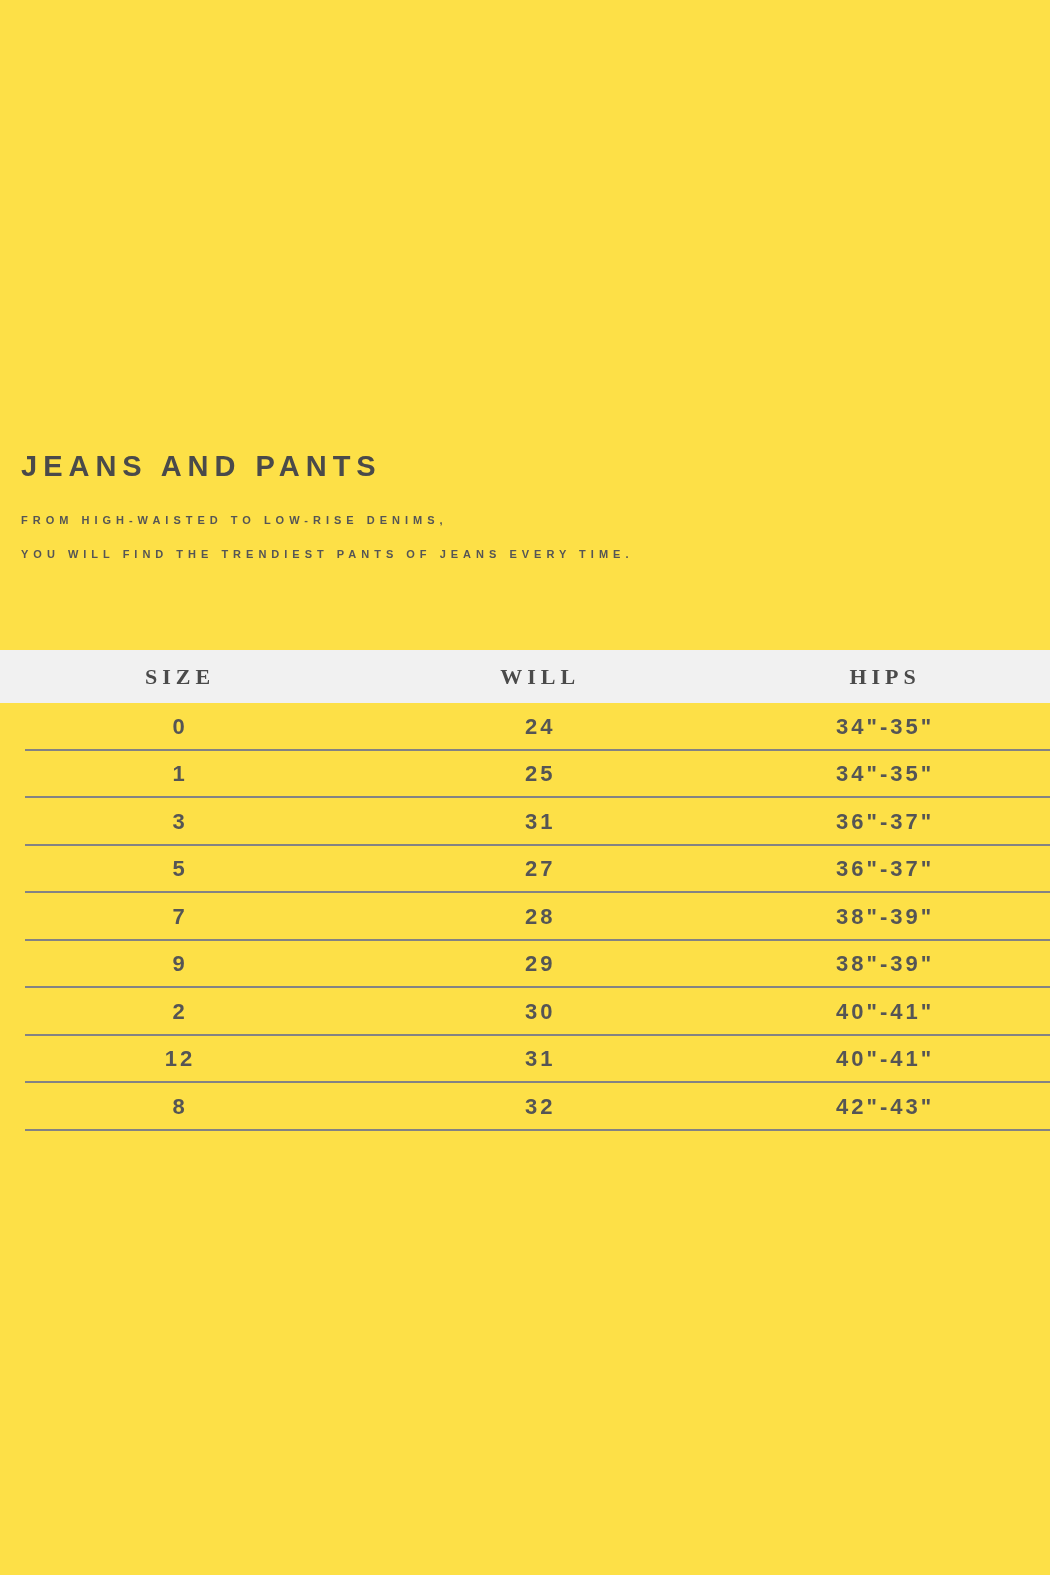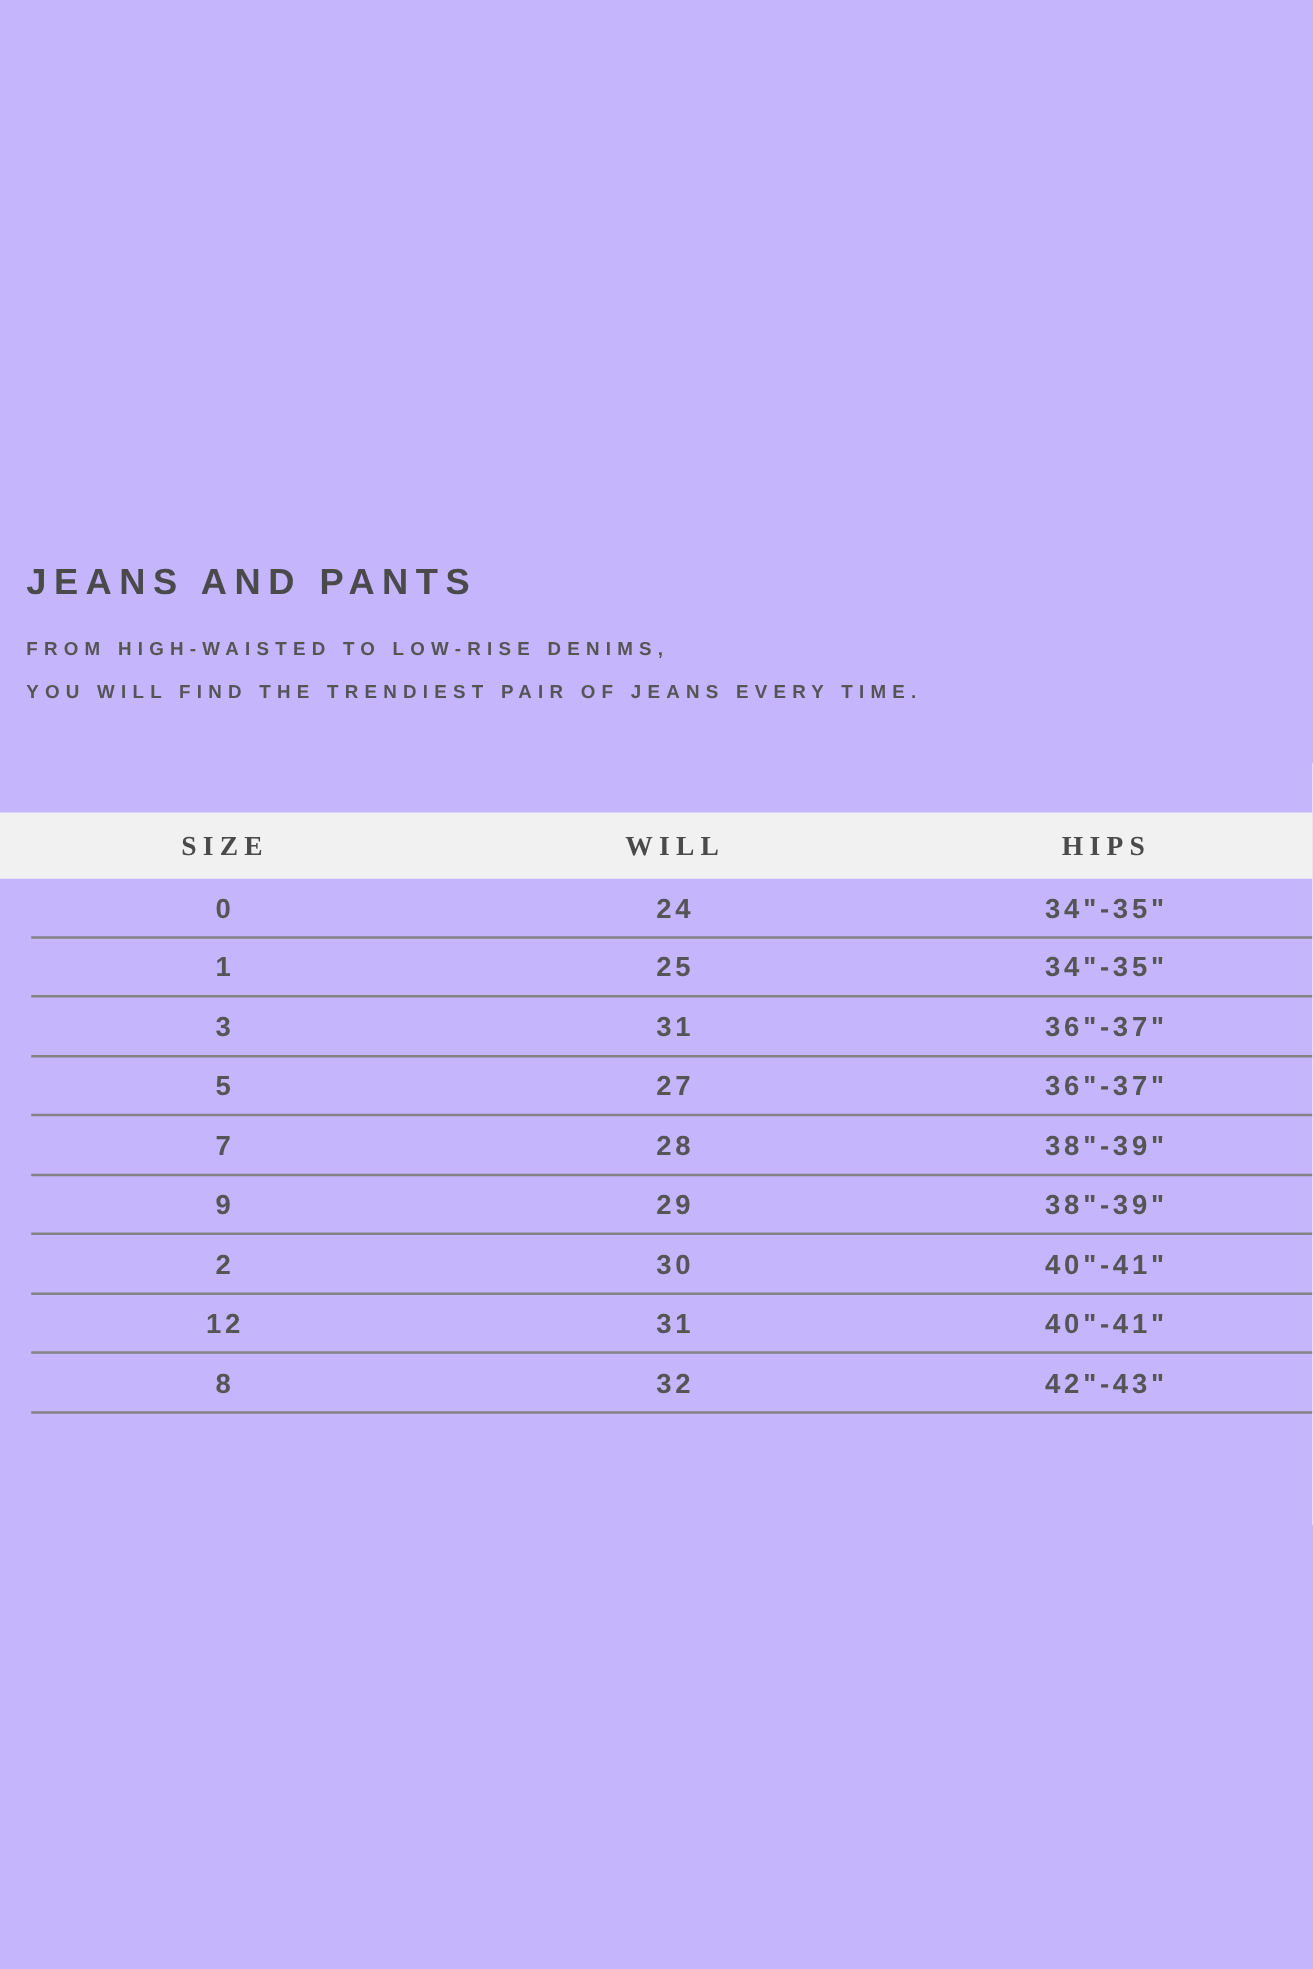--- a/index.html
+++ b/index.html
@@ -4,41 +4,41 @@
 <style>
   html, body {
     margin: 0;
     padding: 0;
     background: #ffffff;
   }
   .page {
     position: relative;
     width: 1050px;
     height: 1575px;
-    background: #c4b5fd;
+    background: #fde047;
     overflow: hidden;
     font-family: "Liberation Sans", sans-serif;
   }
   .intro {
     position: absolute;
     left: 21px;
     top: 447px;
   }
   .page-title {
     margin: 0;
     font-size: 29px;
     line-height: 38px;
     font-weight: 600;
     letter-spacing: 6px;
     color: #4a4a4a;
     white-space: nowrap;
   }
   .subtitle-line {
     margin: 0;
-    font-size: 15px;
+    font-size: 11px;
     line-height: 16px;
     font-weight: 700;
     letter-spacing: 5px;
     color: #555555;
     white-space: nowrap;
   }
   .subtitle-line.first { margin-top: 27px; }
   .subtitle-line.second { margin-top: 18px; }
 
   .size-table {
@@ -83,21 +83,21 @@
   .col-hips  { width: 31.4%; text-align: center; }
 </style>
 </head>
 <body>
 
 <div class="page">
 
   <div class="intro">
     <h1 class="page-title">JEANS AND PANTS</h1>
     <p class="subtitle-line first">FROM HIGH-WAISTED TO LOW-RISE DENIMS,</p>
-    <p class="subtitle-line second">YOU WILL FIND THE TRENDIEST PAIR OF JEANS EVERY TIME.</p>
+    <p class="subtitle-line second">YOU WILL FIND THE TRENDIEST PANTS OF JEANS EVERY TIME.</p>
   </div>
 
   <div class="size-table">
     <div class="thead">
       <div class="col col-size">SIZE</div>
       <div class="col col-waist">WILL</div>
       <div class="col col-hips">HIPS</div>
     </div>
     <div id="table-body">
   <div class="trow">

